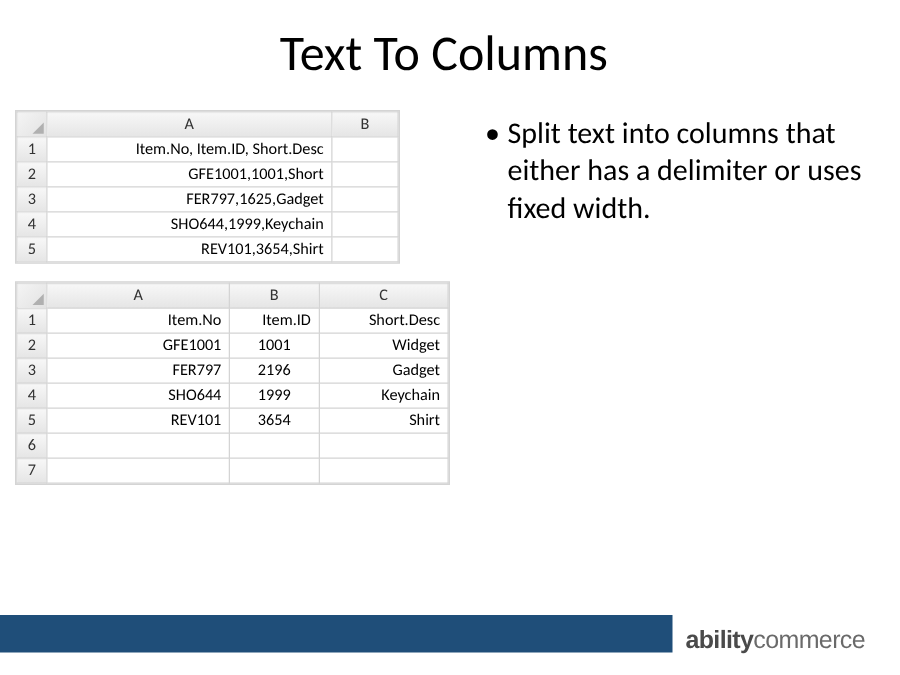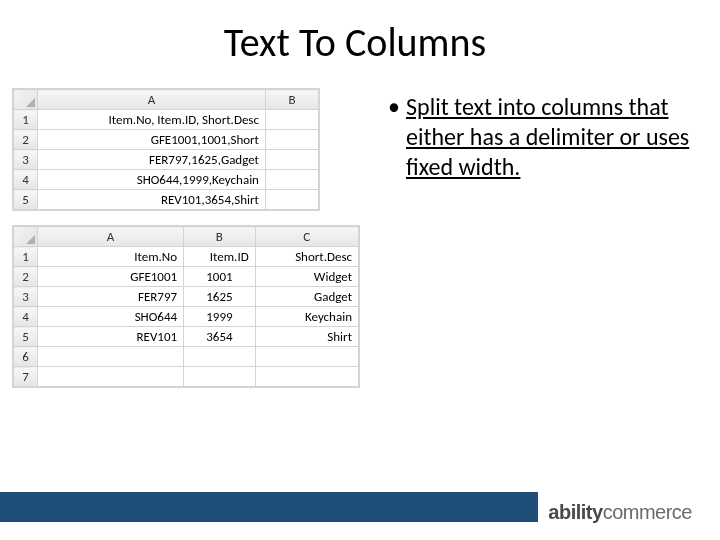--- a/index.html
+++ b/index.html
@@ -4,21 +4,21 @@
 <style>
   * { box-sizing: border-box; margin: 0; padding: 0; }
   html, body { width: 720px; height: 540px; background: #fff; font-family: Calibri, Arial, sans-serif; overflow: hidden; }
   .slide { position: relative; width: 710px; height: 540px; }
   .title { position: absolute; top: 18px; left: 0; width: 100%; text-align: center; font-size: 40px; color: #000; font-weight: 400; }
   .content-area { position: absolute; top: 88px; left: 12px; right: 18px; bottom: 60px; display: flex; }
   .left-col { width: 360px; display: flex; flex-direction: column; gap: 14px; }
   .right-col { flex: 1; padding-left: 14px; padding-top: 4px; }
   .bullet-item { display: flex; align-items: flex-start; font-size: 24px; color: #000; line-height: 1.25; }
   .bullet-dot { width: 20px; flex: 0 0 20px; text-align: left; padding-left: 2px; }
-  .bullet-text { flex: 1; text-decoration: underline; }
+  .bullet-text { flex: 1; }
 
   
   .sheet { border: 1px solid #d4d4d4; background: #fff; font-family: "Segoe UI", Calibri, Arial, sans-serif; font-size: 13px; }
   .sheet table { border-collapse: collapse; width: 100%; }
   .sheet td { border: 1px solid #d4d4d4; padding: 2px 6px; height: 19px; white-space: nowrap; overflow: hidden; text-align: right; }
   .sheet .corner { background: linear-gradient(135deg, #f4f4f4 0%, #e2e2e2 100%); position: relative; width: 24px; }
   .sheet .corner::after { content: ""; position: absolute; right: 2px; bottom: 2px; width: 0; height: 0; border-left: 9px solid transparent; border-bottom: 9px solid #b0b0b0; }
   .sheet .col-head { background: linear-gradient(#f7f7f7, #e5e5e5); text-align: center; color: #333; font-weight: 400; }
   .sheet .row-head { background: linear-gradient(#f7f7f7, #e5e5e5); text-align: center; color: #333; width: 24px; }
   .sheet .num { text-align: center; }
@@ -100,21 +100,21 @@
           </tr>
           <tr>
             <td class="row-head">2</td>
             <td class="colA">GFE1001</td>
             <td class="colB num">1001</td>
             <td class="colC">Widget</td>
           </tr>
           <tr>
             <td class="row-head">3</td>
             <td class="colA">FER797</td>
-            <td class="colB num">1625</td>
+            <td class="colB num">2196</td>
             <td class="colC">Gadget</td>
           </tr>
           <tr>
             <td class="row-head">4</td>
             <td class="colA">SHO644</td>
             <td class="colB num">1999</td>
             <td class="colC">Keychain</td>
           </tr>
           <tr>
             <td class="row-head">5</td>

